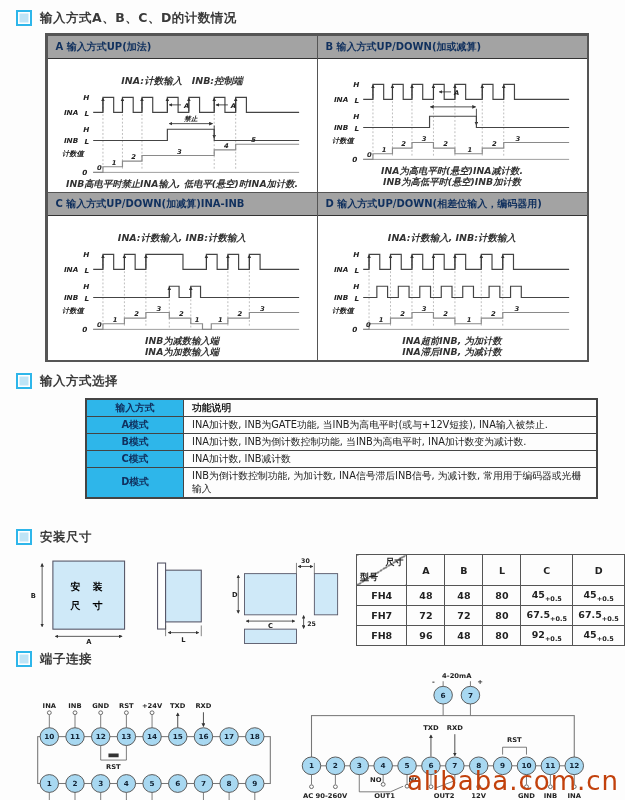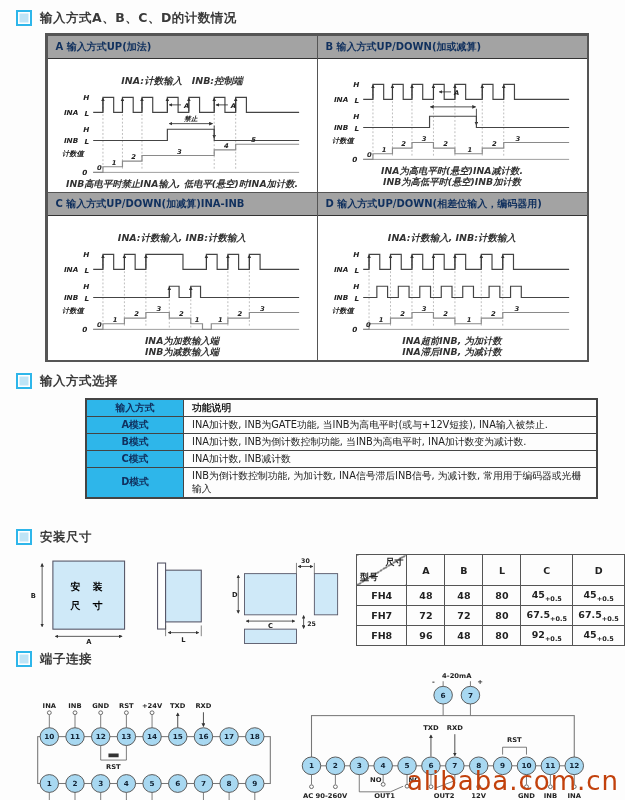--- a/index.html
+++ b/index.html
@@ -202,22 +202,22 @@
           <text x="38" y="88" class="ws">0</text>
           <text x="54" y="82" class="ws">1</text>
           <text x="76" y="76" class="ws">2</text>
           <text x="99" y="70" class="ws">3</text>
           <text x="122" y="76" class="ws">2</text>
           <text x="138" y="82" class="ws">1</text>
           <text x="162" y="82" class="ws">1</text>
           <text x="182" y="76" class="ws">2</text>
           <text x="205" y="70" class="ws">3</text>
         </svg>
+        <div class="wave-note">INB为减数输入端</div>
         <div class="wave-note">INA为加数输入端</div>
-        <div class="wave-note">INB为减数输入端</div>
       </div>
     </div>
 
     <div class="s1-cell">
       <div class="s1-head">D 输入方式UP/DOWN(相差位输入，编码器用)</div>
       <div class="s1-body">
         <div class="wave-desc">INA:计数输入, INB:计数输入</div>
         <svg class="wave" viewBox="0 0 250 96" preserveAspectRatio="none">
           <text x="4" y="29" class="wl">INA</text>
           <text x="30" y="13" class="wl" text-anchor="end">H</text>

